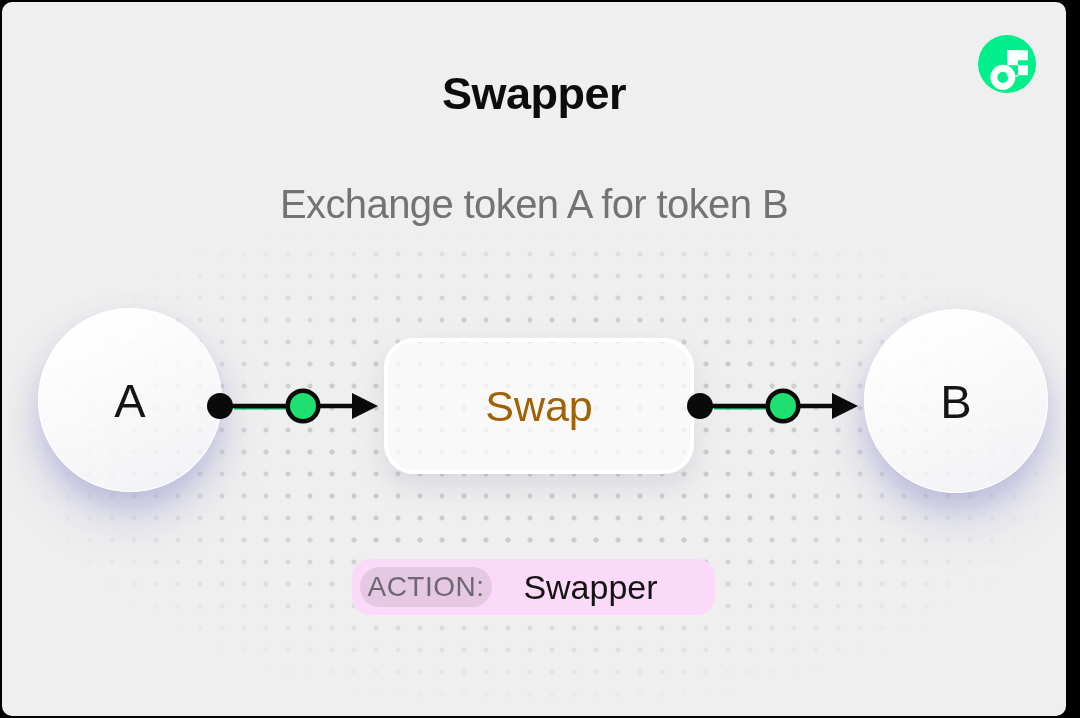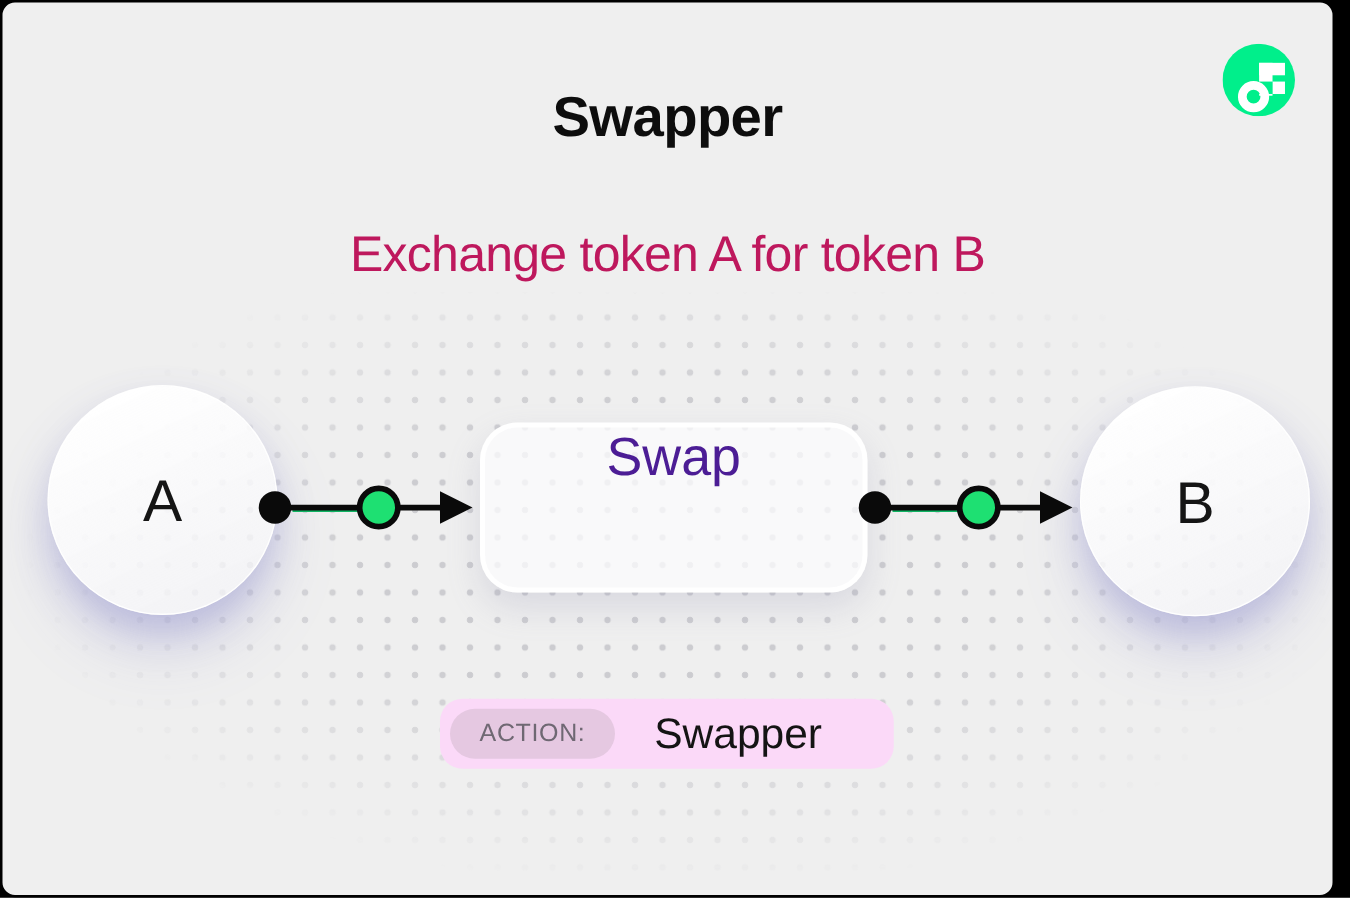--- a/index.html
+++ b/index.html
@@ -15,52 +15,52 @@
     background-size:22px 22px;background-position:11px 9px;opacity:.9;
     -webkit-mask-image:radial-gradient(ellipse 62% 68% at 51% 44%,#000 38%,transparent 80%);
     mask-image:radial-gradient(ellipse 62% 68% at 51% 44%,#000 38%,transparent 80%);
   }
   .title{
     position:absolute;top:66px;left:0;width:100%;text-align:center;z-index:2;
     font-size:45px;font-weight:700;letter-spacing:-.5px;color:#0d0d0d;
   }
   .subtitle{
     position:absolute;top:180px;left:0;width:100%;text-align:center;z-index:2;
-    font-size:40px;font-weight:400;letter-spacing:-.6px;color:#be185d;
+    font-size:40px;font-weight:400;letter-spacing:-.6px;color:#737373;
   }
   .logo{position:absolute;top:33px;right:30px;width:58px;height:58px;z-index:2;}
   .token-node{
     position:absolute;z-index:2;width:184px;height:184px;border-radius:50%;
     display:flex;align-items:center;justify-content:center;
     background:linear-gradient(155deg,rgba(255,255,255,.97) 10%,rgba(246,246,250,.6) 90%);
     border:1.5px solid rgba(255,255,255,.95);box-sizing:border-box;
     box-shadow:0 16px 30px -2px rgba(126,126,197,.38),0 30px 52px rgba(126,126,197,.16);
     font-size:47px;color:#151515;
   }
   .node-a{left:36px;top:306px;}
   .node-b{left:862px;top:307px;}
   .swap-box{
     position:absolute;z-index:2;left:382px;top:336px;width:310px;height:136px;
-    border-radius:30px;display:flex;align-items:flex-start;justify-content:center;
+    border-radius:30px;display:flex;align-items:center;justify-content:center;
     background:rgba(252,252,253,.75);border:4px solid rgba(255,255,255,.97);
     box-sizing:border-box;box-shadow:0 12px 26px rgba(140,140,175,.22);
-    font-size:43px;color:#4c1d95;
+    font-size:43px;color:#a16207;
   }
   .connector{position:absolute;z-index:3;width:175px;height:46px;}
   .conn-left{left:204px;top:381px;}
   .conn-right{left:684px;top:381px;}
   .badge{
     position:absolute;z-index:2;left:350px;top:557px;width:363px;height:56px;
     box-sizing:border-box;border-radius:18px;background:#fbd9f8;
     display:flex;align-items:center;padding:0 26px 0 8px;
   }
   .badge-pill{
     width:132px;height:40px;border-radius:20px;background:#e5c8e1;flex:0 0 auto;
     display:flex;align-items:center;justify-content:center;
-    font-size:20px;font-weight:500;letter-spacing:.5px;color:#6f6873;
+    font-size:28px;font-weight:500;letter-spacing:.5px;color:#6f6873;
   }
   .badge-value{flex:1;text-align:center;font-size:34px;color:#141414;}
 </style>
 </head>
 <body>
 
 <div class="card">
 
   <div class="dots"></div>
 

